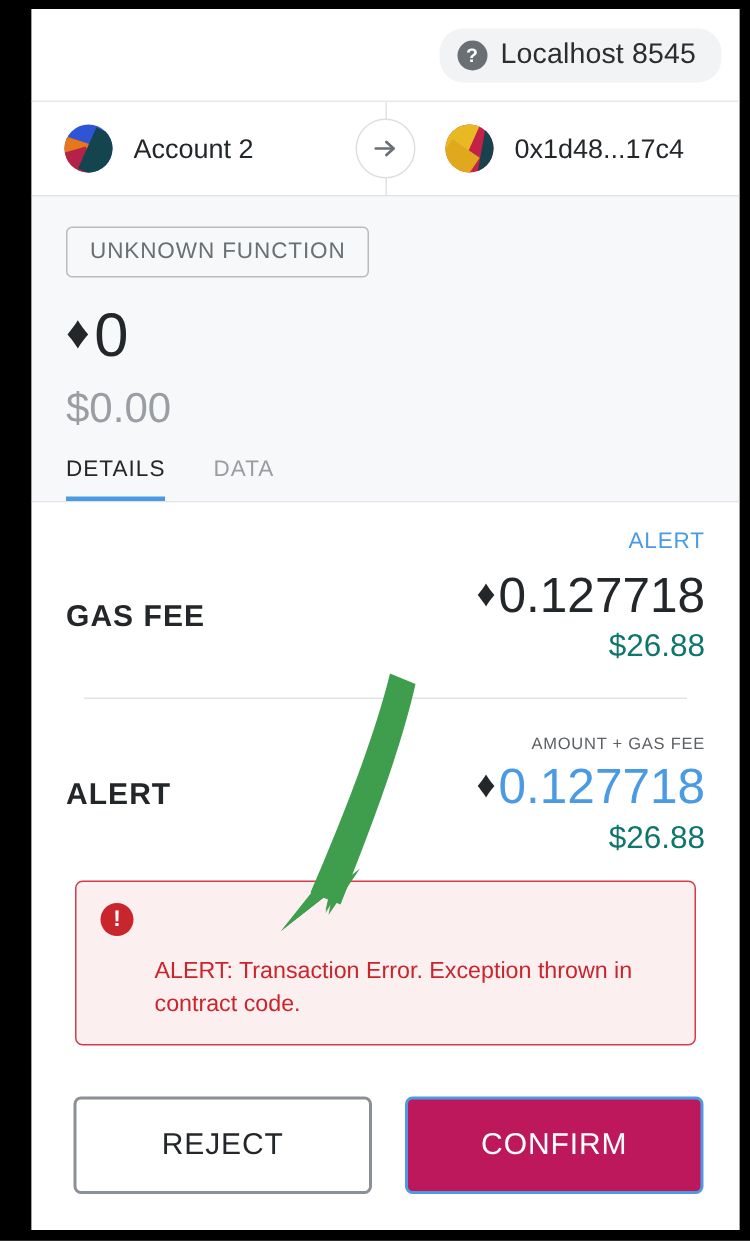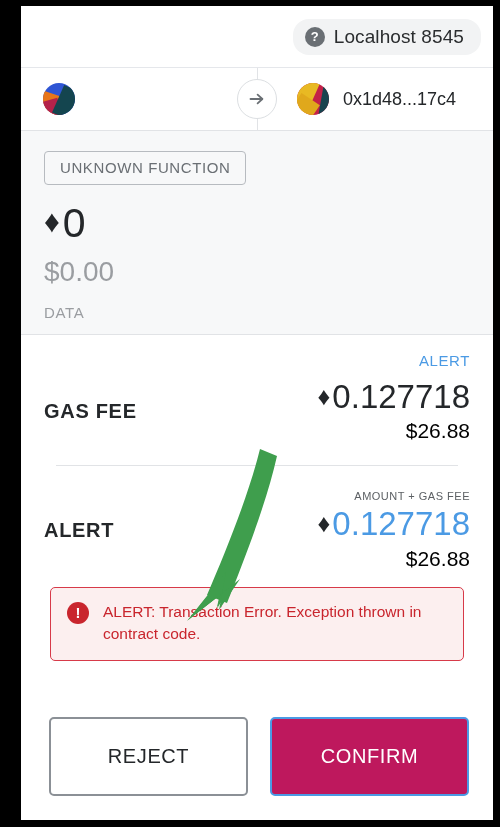--- a/index.html
+++ b/index.html
@@ -286,21 +286,21 @@
     top: -1px;
   }
   .val-num {
     font-size: 33px;
     color: #24272a;
     line-height: 1.1;
   }
   .val-num.accent { color: #4b9ae4; }
   .fiat-sub {
     font-size: 21px;
-    color: #000000;
+    color: #0f766e;
     margin-top: 4px;
   }
   .divider {
     height: 1px;
     background: #e1e3e6;
     margin: 22px 12px 0 12px;
   }
   .total-block { margin-top: 14px; }
 
   
@@ -324,34 +324,35 @@
     font-weight: bold;
     line-height: 22px;
     text-align: center;
     flex: 0 0 22px;
     margin-top: 1px;
   }
   .alert-text {
     font-size: 15.5px;
     line-height: 1.45;
     color: #c9252d;
+    margin-top: 36px;
   }
 
   
   .footer {
     flex: 0 0 auto;
     background: #ffffff;
     display: flex;
     gap: 22px;
     padding: 18px 24px 24px 28px;
     box-sizing: border-box;
   }
   .btn {
     flex: 1 1 0;
-    height: 79px;
+    height: 65px;
     border-radius: 5px;
     font-size: 20px;
     letter-spacing: 0.6px;
     display: flex;
     align-items: center;
     justify-content: center;
     box-sizing: border-box;
     cursor: pointer;
     user-select: none;
   }
@@ -389,20 +390,21 @@
       </div>
     </div>
 
     <div class="acct-bar">
       <div class="acct from">
         <span class="ident id-from">
           <i class="w1"></i>
             <i class="w2"></i>
             <i class="w3"></i>
         </span>
+        <span class="acct-name">Account 2</span>
       </div>
       <div class="arrow-wrap">
         <span class="arrow-line up"></span>
         <span class="arrow-line dn"></span>
         <span class="arrow-circle">
           <svg width="20" height="20" viewBox="0 0 20 20" aria-hidden="true">
             <path d="M3.5 10 H15.2" stroke="#6a6f74" stroke-width="1.8" fill="none" stroke-linecap="round"></path>
             <path d="M10.6 5.6 L15.4 10 L10.6 14.4" stroke="#6a6f74" stroke-width="1.8" fill="none" stroke-linecap="round" stroke-linejoin="round"></path>
           </svg>
         </span>
@@ -419,20 +421,21 @@
 
     <div class="summary">
       <div class="fn-pill">UNKNOWN FUNCTION</div>
       <div class="amount-row">
         <span class="eth-glyph">♦</span>
         <span class="amount-val">0</span>
       </div>
       <div class="fiat-main">$0.00</div>
 
       <div class="tabs">
+        <div class="tab active">DETAILS</div>
         <div class="tab">DATA</div>
       </div>
     </div>
 
     <div class="details">
       <div class="edit-row">
         <span class="edit-link">ALERT</span>
       </div>
 
       <div class="row">

